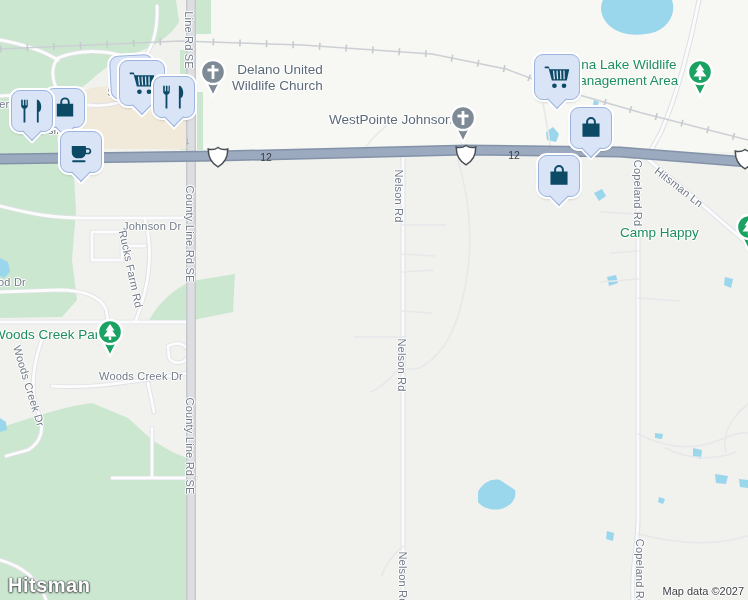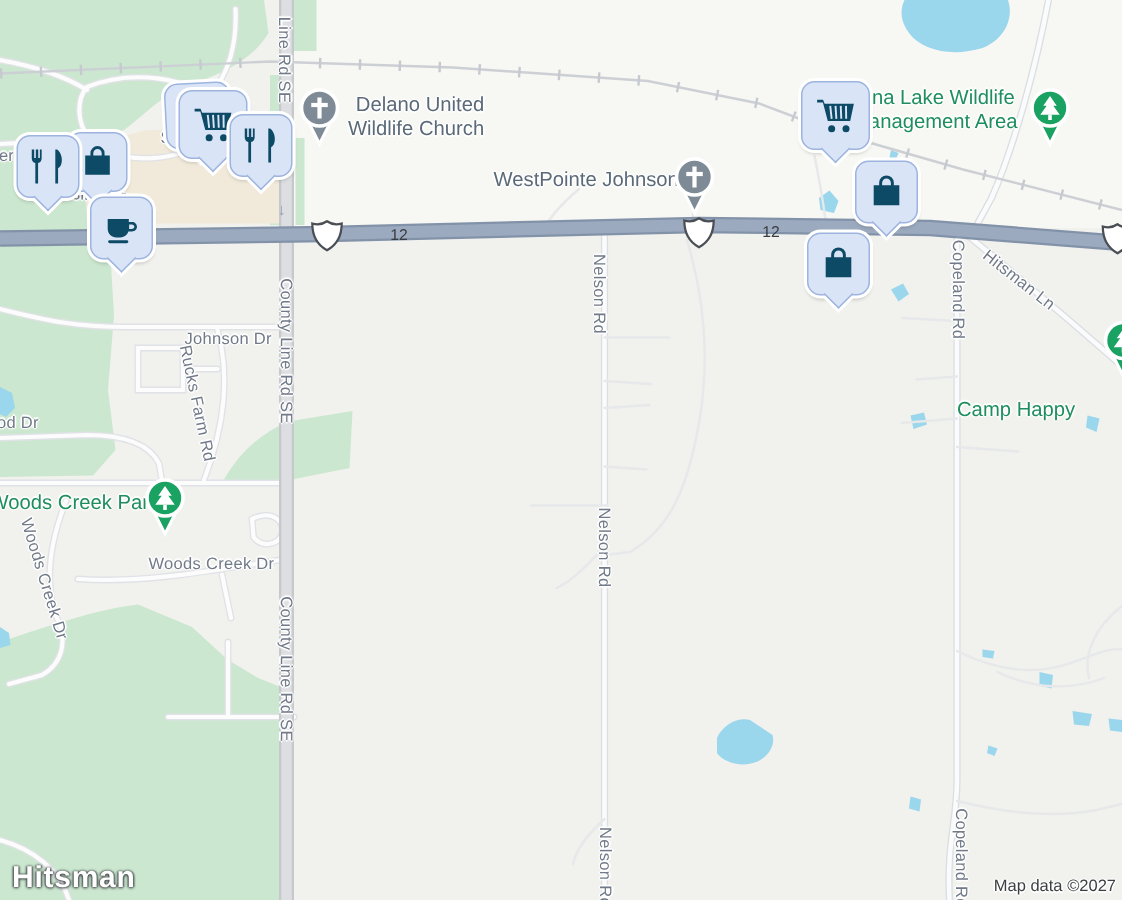--- a/index.html
+++ b/index.html
@@ -156,21 +156,21 @@
 
   <div class="lbl poi" style="left:232px;top:62px;text-align:right;">
     <div>Delano United</div>
     <div>Wildlife Church</div>
   </div>
   <div class="lbl poi" style="left:329px;top:112px;">WestPointe Johnson</div>
   <div class="lbl park" style="left:561px;top:57px;">
     <div>China Lake Wildlife</div>
     <div style="margin-left:7px;">Management Area</div>
   </div>
-  <div class="lbl park" style="left:638px;top:225px;margin-top:40px;">Camp Happy</div>
+  <div class="lbl park" style="left:620px;top:225px;">Camp Happy</div>
   <div class="lbl park" style="left:-7px;top:327px;">Woods Creek Park</div>
 
   <div class="pin" style="left:196px;top:58px;">
     <svg width="34" height="40" viewBox="0 0 34 40">
       <path d="M10 24 L24 24 L17 38 Z" fill="#7e8b97" stroke="#fff" stroke-width="2"></path>
       <circle cx="17" cy="14" r="12" fill="#7e8b97" stroke="#fff" stroke-width="2.4"></circle>
       <rect x="15.6" y="7" width="2.8" height="14" fill="#fff"></rect>
       <rect x="11.5" y="10.6" width="11" height="2.8" fill="#fff"></rect>
     </svg>
   </div>

